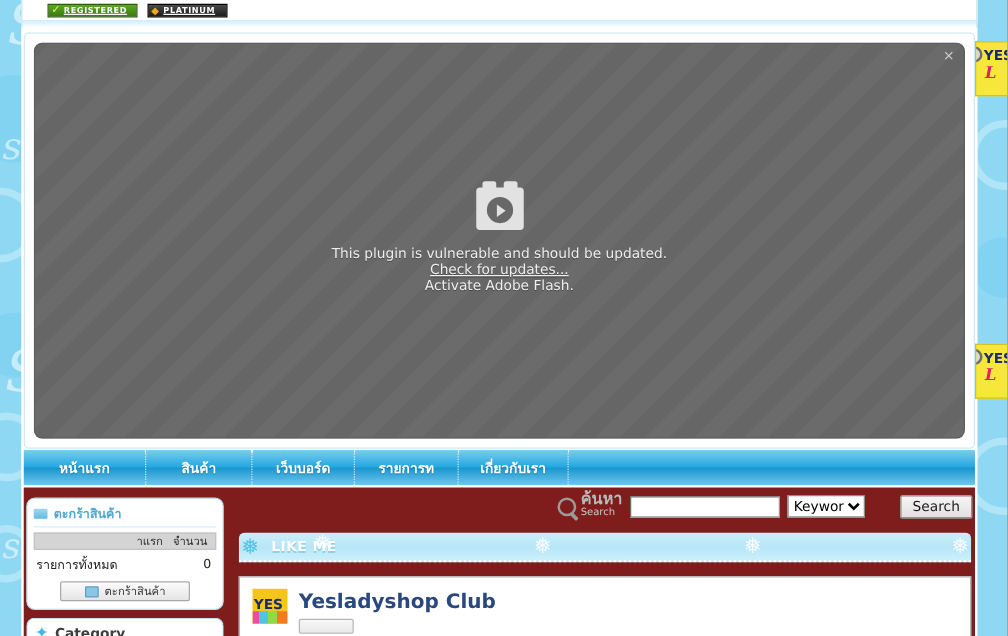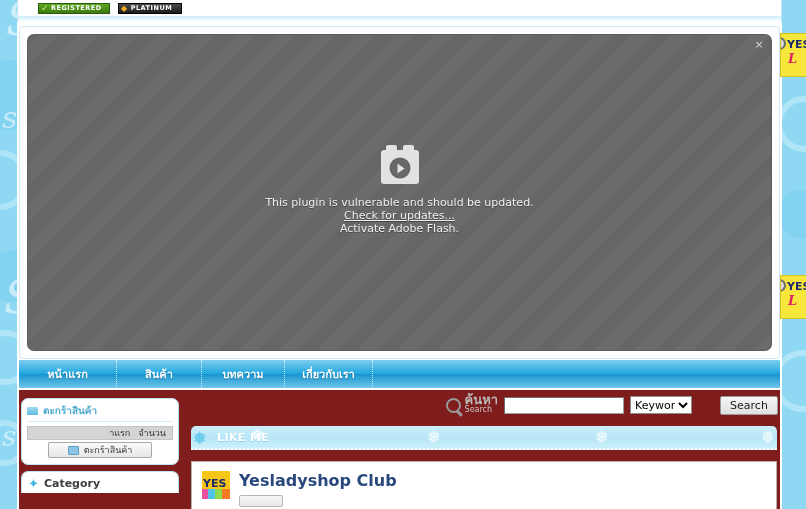--- a/index.html
+++ b/index.html
@@ -68,21 +68,21 @@
     width: 72px;
   }
   #badge-registered .tick { color: #cdf27a; font-size: 9px; margin-right: 2px; }
   #badge-platinum {
     background: linear-gradient(#4a4a4a, #1c1c1c);
     border: 1px solid #000;
     width: 64px;
     margin-left: 8px;
   }
   #badge-platinum .gem { color: #f0a81c; font-size: 8px; margin-right: 3px; }
-  .badge-label { font-size: 6.5px; }
+  .badge-label { font-size: 6.5px; text-decoration: underline; }
 
   
   #header-sliver {
     position: absolute; left: 17px; top: 16px;
     width: 765px; height: 6px;
     background: linear-gradient(#cdeefb, #ffffff);
     border-left: 1px solid #bfe5f5;
     border-right: 1px solid #bfe5f5;
   }
 
@@ -489,21 +489,22 @@
     </div>
     <div class="plugin-text">This plugin is vulnerable and should be updated.</div>
     <div class="plugin-text" id="plugin-link">Check for updates...</div>
     <div class="plugin-text">Activate Adobe Flash.</div>
   </div>
 </div>
 
 <div id="nav-bar">
   <div class="nav-item" style="width:98px">หน้าแรก</div>
   <div class="nav-item" style="width:85px">สินค้า</div>
-  <div class="nav-item" style="width:83px">บทความ</div>
+  <div class="nav-item" style="width:82px">เว็บบอร์ด</div>
+  <div class="nav-item" style="width:83px">รายการท</div>
   <div class="nav-item" style="width:88px">เกี่ยวกับเรา</div>
 </div>
 
 <div id="content">
 
   <div id="search-row">
     <div id="search-icon-wrap">
       <span id="magnifier"></span>
       <span id="search-label">
         <span class="th">ค้นหา</span>
@@ -520,20 +521,24 @@
   <div id="sidebar">
     <div id="cart-box">
       <div id="cart-title">
         <span id="cart-icon"></span>
         <span>ตะกร้าสินค้า</span>
       </div>
       <div id="cart-header-row">
         <span>าแรก</span>
         <span>จำนวน</span>
       </div>
+      <div id="cart-total-row">
+        <span>รายการทั้งหมด</span>
+        <span>0</span>
+      </div>
       <div id="cart-button">
         <span id="cart-button-icon"></span>
         <span>ตะกร้าสินค้า</span>
       </div>
     </div>
 
     <div id="category-box">
       <div id="category-title">
         <span id="category-star">✦</span>
         <span>Category</span>

